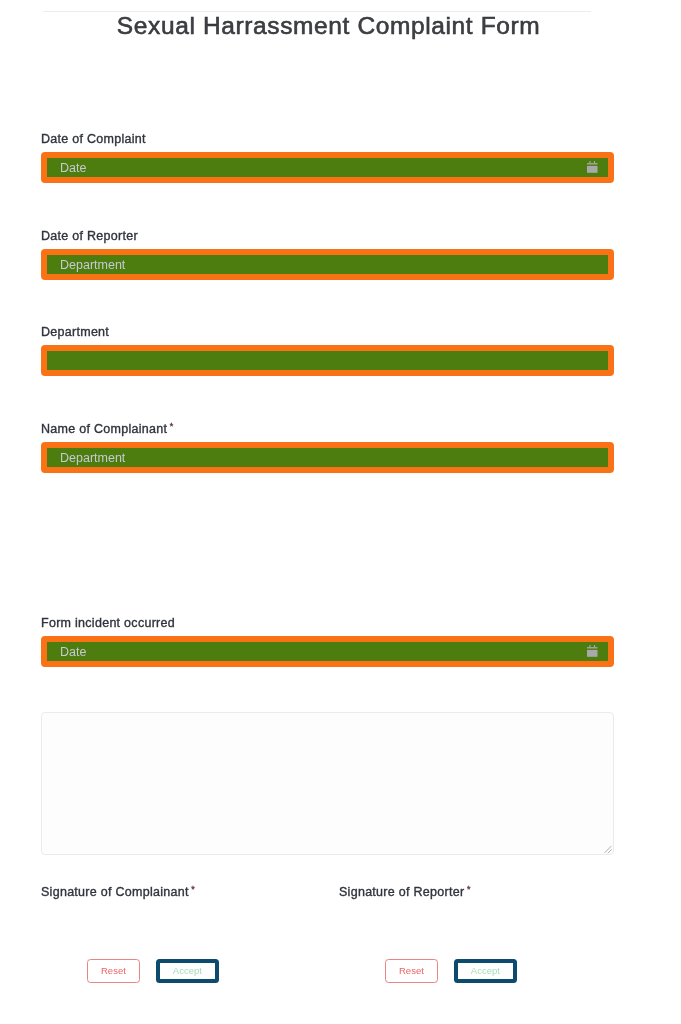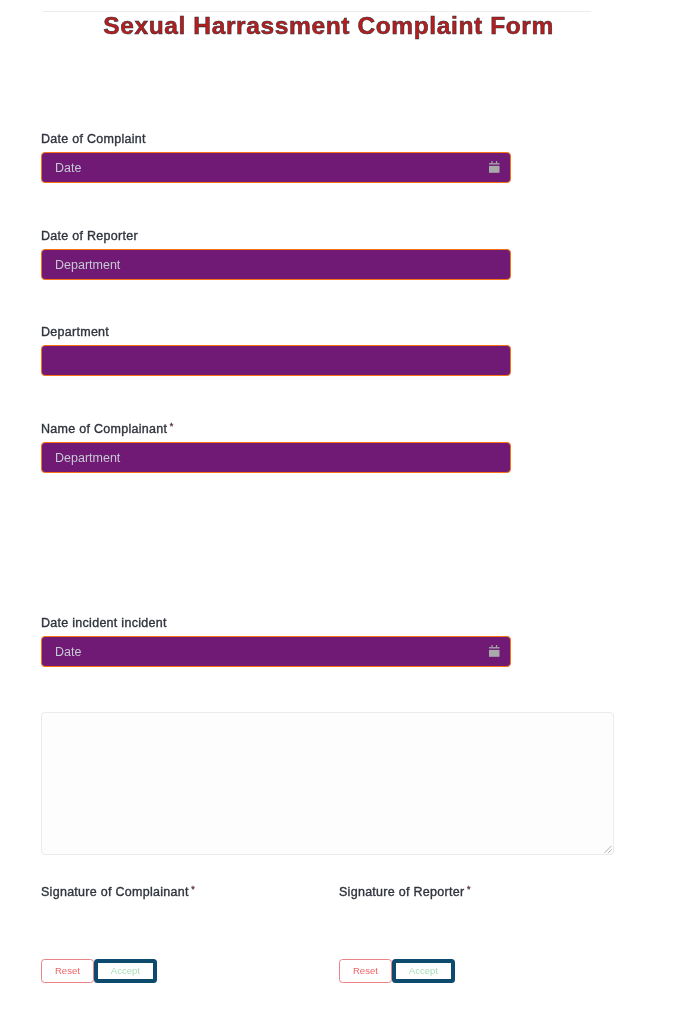--- a/index.html
+++ b/index.html
@@ -17,22 +17,22 @@
     overflow: hidden;
     background: #ffffff;
   }
 
   
   .form-title {
     position: absolute;
     left: 42.6px; top: 11.4px; width: 572px;
     text-align: center;
     font-size: 24.5px;
-    font-weight: 700;
-    color: #b91c1c;
+    font-weight: 400;
+    color: #404040;
     -webkit-text-stroke: 0.55px #2b2f38;
     letter-spacing: 0.62px;
     line-height: 29px;
     margin: 0;
   }
   .title-rule {
     position: absolute;
     left: 42.6px; top: 11.4px; width: 548px; height: 1px;
     background: #ececed;
   }
@@ -61,24 +61,24 @@
   .req {
     color: #f0474a;
     font-size: 9px;
     font-weight: 400;
     margin-left: 2.5px;
     position: relative; top: -4px; line-height: 0;
   }
 
   .control {
     position: relative;
-    width: 470px; height: 31px;
-    border: 1px solid #f97316;
+    width: 573px; height: 31px;
+    border: 6px solid #f97316;
     border-radius: 4px;
-    background: #701a75;
+    background: #4d7c0f;
   }
   .control .ph {
     position: absolute;
     left: 13px; top: 50%;
     transform: translateY(-50%);
     margin-top: 1px;
     font-size: 12.5px;
     line-height: 16px;
     color: #c6cad3;
     white-space: nowrap;
@@ -104,21 +104,21 @@
     position: absolute;
     right: 1px; bottom: 0; width: 9px; height: 9px;
   }
   .resize-grip svg { display: block; }
 
   
   .sig-block { position: absolute; top: 884px; }
   .sig-block.s1 { left: 41px; }
   .sig-block.s2 { left: 339px; }
   .sig-canvas { width: 252px; height: 54px; }
-  .sig-buttons { display: flex; gap: 0; }
+  .sig-buttons { display: flex; gap: 16px; margin-left: 46px; }
   .btn {
     font-family: "Liberation Sans", sans-serif;
     font-size: 9.5px;
     line-height: 12px;
     height: 24px;
     padding: 0 13px;
     border-radius: 3.5px;
     background: #ffffff;
     cursor: pointer;
     white-space: nowrap;
@@ -165,21 +165,21 @@
 
   <div class="field f4">
     <div class="field-label">Name of Complainant<span class="req">*</span></div>
     <div class="control">
       <span class="ph">Department</span>
     </div>
   </div>
 
 
   <div class="field f6">
-    <div class="field-label">Date incident incident</div>
+    <div class="field-label">Form incident occurred</div>
     <div class="control">
       <span class="ph">Date</span>
       <span class="cal-icon">
         <svg viewBox="0 0 448 512" preserveAspectRatio="none">
           <path d="M103 0h50v92h-50z"></path>
             <path d="M295 0h50v92h-50z"></path>
           <path d="M0 92h448v58H0z"></path>
             <path d="M0 212h448v300H0z"></path>
         </svg>
       </span>

